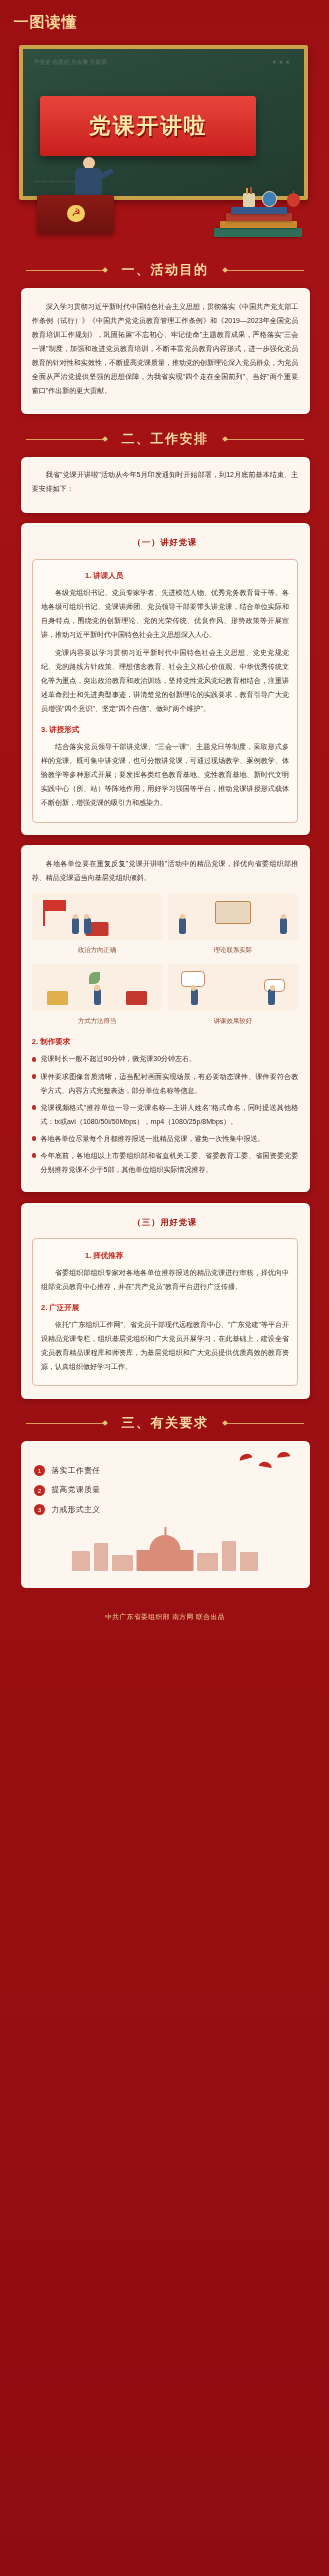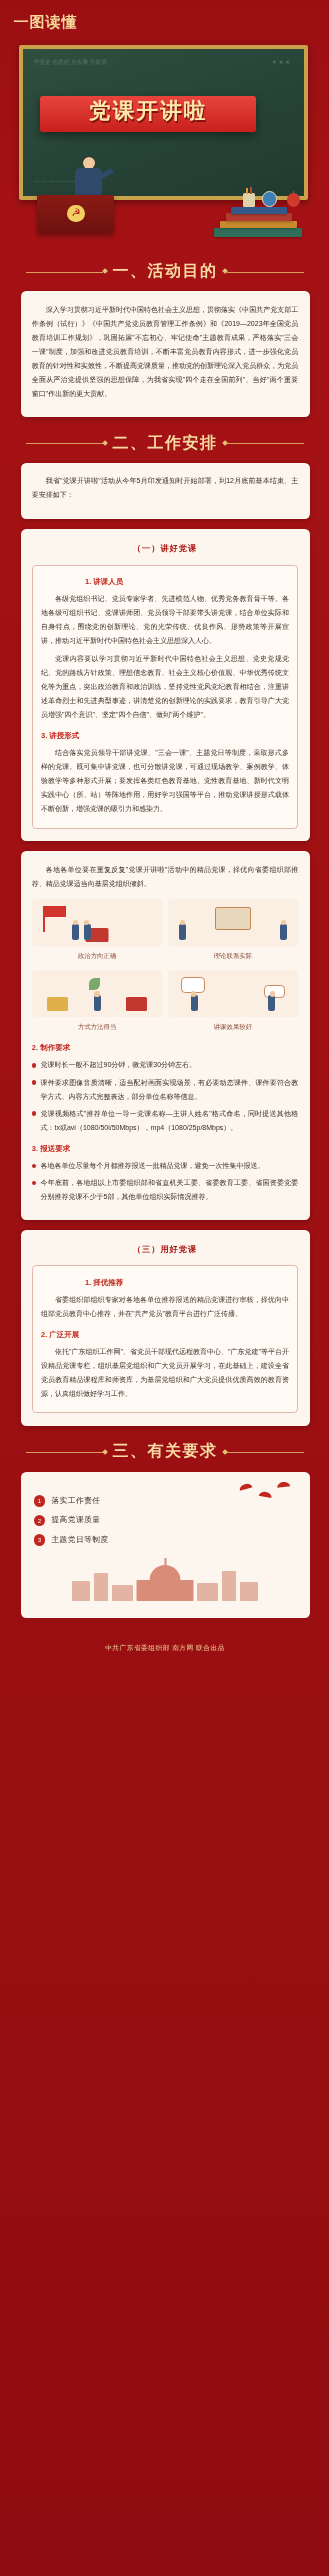--- a/index.html
+++ b/index.html
@@ -44,25 +44,25 @@
   }
   .chalk-scribble {
     position: absolute;
     color: rgba(255,255,255,.22);
     font-size: 5.7px;
     line-height: 8.2px;
   }
   .banner {
     position: absolute;
     left: 31px; top: 56px;
-    width: 216px; height: 36px;
+    width: 216px; height: 60px;
     background: linear-gradient(180deg,#e8443c 0%, #c8201d 100%);
     border-radius: 3.1px;
     box-shadow: 0 3.1px 8.2px rgba(0,0,0,.4);
-    display: flex; align-items: flex-start; justify-content: center;
+    display: flex; align-items: center; justify-content: center;
   }
   .banner::before, .banner::after {
     content: "";
     position: absolute;
     top: 7.2px;
     width: 15.5px; height: 30px;
     background: #8e1512;
     z-index: -1;
   }
   .banner::before { left: -13.4px; clip-path: polygon(0 0,100% 12%,100% 88%,0 100%); }
@@ -121,21 +121,21 @@
     position: relative;
   }
   .sec-head .line {
     position:absolute; top: 50%; width: 77px; height: 0.5px; background: #e6c271; opacity:.8;
   }
   .sec-head .line.l { left: 5.2px; }
   .sec-head .line.r { right: 5.2px; }
   .sec-head .txt {
     display:inline-block;
     color: #f7dba2;
-    font-size: 16px;
+    font-size: 13px;
     font-weight: bold;
     letter-spacing: 1.5px;
     padding: 0 7.2px;
   }
   .sec-head .diamond {
     position:absolute; top:50%; margin-top:-2.1px; width:4.1px;height:4.1px;background:#e6c271;transform:rotate(45deg);
   }
   .sec-head .diamond.l { left: 82px; }
   .sec-head .diamond.r { right: 82px; }
 
@@ -369,21 +369,20 @@
     </div>
     <div class="bullet-row">
       <span class="bullet-dot"></span>
       <span class="bullet-txt">课件要求图像音质清晰，适当配衬画面实现场景，有必要动态课件、课件要符合教学方式、内容方式完整表达，部分单位名称等信息。</span>
     </div>
     <div class="bullet-row">
       <span class="bullet-dot"></span>
       <span class="bullet-txt">党课视频格式"推荐单位一导一党课名称—主讲人姓名"格式命名，同时提送其他格式：tx或avi（1080/50i/50Mbps），mp4（1080/25p/8Mbps）。</span>
     </div>
 
-    <div class="num-title">3. 报送要求</div>
     <div class="bullet-row">
       <span class="bullet-dot"></span>
       <span class="bullet-txt">各地各单位尽量每个月都推荐报送一批精品党课，避免一次性集中报送。</span>
     </div>
     <div class="bullet-row">
       <span class="bullet-dot"></span>
       <span class="bullet-txt">今年底前，各地组以上市委组织部和省直机关工委、省委教育工委、省国资委党委分别推荐党课不少于5部，其他单位组织实际情况推荐。</span>
     </div>
   </div>
 
@@ -413,21 +412,21 @@
     <div class="req-item">
       <span class="req-num">1</span>
       <span class="req-txt">落实工作责任</span>
     </div>
     <div class="req-item">
       <span class="req-num">2</span>
       <span class="req-txt">提高党课质量</span>
     </div>
     <div class="req-item">
       <span class="req-num">3</span>
-      <span class="req-txt">主题党日等制度</span>
+      <span class="req-txt">力戒形式主义</span>
     </div>
 
     <div class="skyline">
       <div class="sky-b" style="left:5.2px;width:17.5px;height:19.6px;"></div>
       <div class="sky-b" style="left:27px;width:14.4px;height:28px;"></div>
       <div class="sky-b" style="left:45px;width:20.6px;height:15.5px;"></div>
       <div class="sky-b" style="left:50%;transform:translateX(-50%);width:57px;height:20.6px;background:#d98c78;"></div>
       <div class="sky-dome"></div>
       <div class="sky-b" style="right:45px;width:20.6px;height:17.5px;"></div>
       <div class="sky-b" style="right:27px;width:14.4px;height:30px;"></div>

